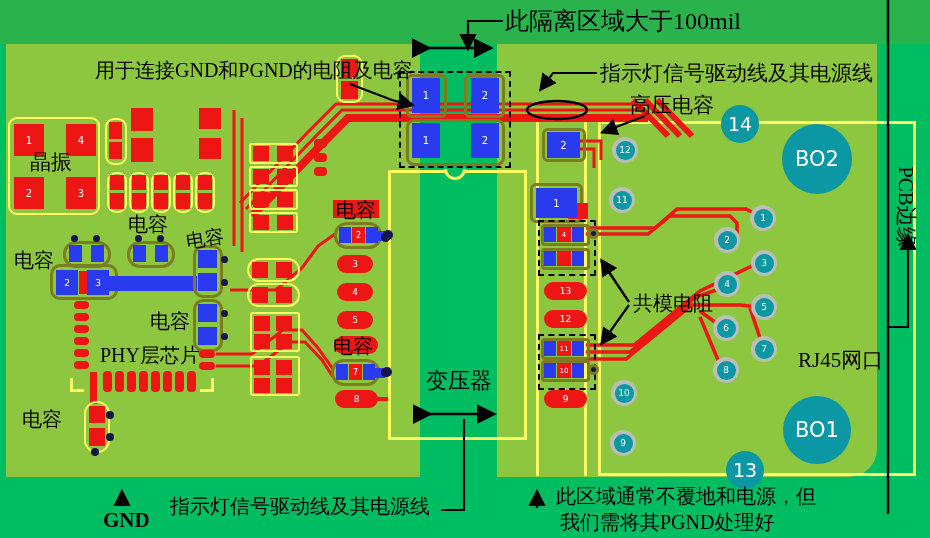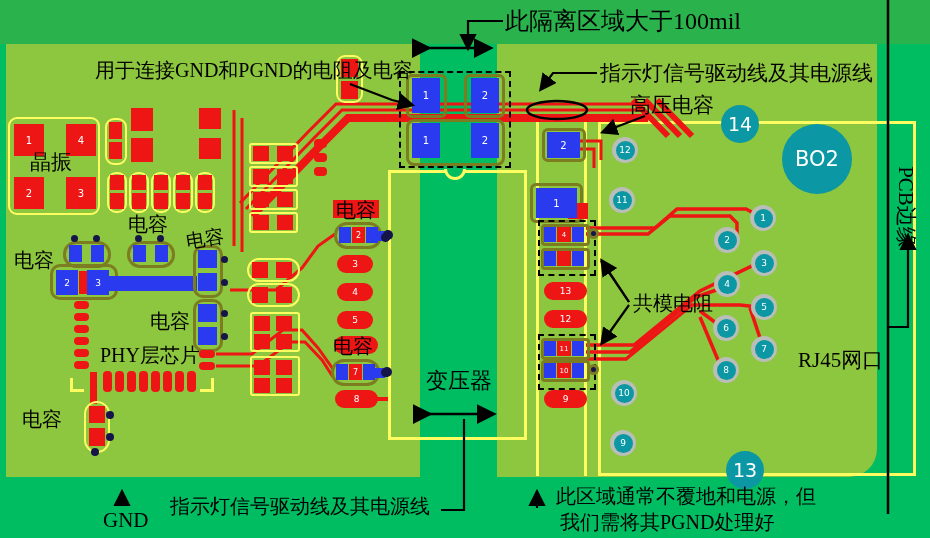--- a/index.html
+++ b/index.html
@@ -273,20 +273,21 @@
     </div>
   <div class="a hole" style="left:609px;top:187px;width:26px;height:26px">
       <div>11</div>
     </div>
   <div class="a hole" style="left:612px;top:137px;width:26px;height:26px">
       <div>12</div>
     </div>
   <div class="a big" style="left:721px;top:105px;width:38px;height:38px;font-size:19px">14</div>
   <div class="a big" style="left:726px;top:451px;width:38px;height:38px;font-size:19px">13</div>
   <div class="a big" style="left:782px;top:124px;width:70px;height:70px;font-size:21px">BO2</div>
+  <div class="a big" style="left:783px;top:396px;width:68px;height:68px;font-size:21px">BO1</div>
 
   <div class="a lbl" style="left:30px;top:150px;font-size:21px">晶振</div>
   <div class="a lbl" style="left:128px;top:213px;font-size:20px">电容</div>
   <div class="a lbl" style="left:186px;top:228px;font-size:19px;transform:rotate(-9deg)">电容</div>
   <div class="a lbl" style="left:14px;top:249px;font-size:20px">电容</div>
   <div class="a lbl" style="left:150px;top:310px;font-size:20px">电容</div>
   <div class="a lbl" style="left:22px;top:408px;font-size:20px">电容</div>
   <div class="a lbl" style="left:336px;top:199px;font-size:20px">电容</div>
   <div class="a lbl" style="left:333px;top:335px;font-size:20px">电容</div>
   <div class="a lbl" style="left:100px;top:344px;font-size:20px">PHY层芯片</div>
@@ -295,21 +296,21 @@
 
   <div class="a lbl" style="left:505px;top:8px;font-size:24px">此隔离区域大于100mil</div>
   <div class="a lbl" style="left:600px;top:61px;font-size:21px">指示灯信号驱动线及其电源线</div>
   <div class="a lbl" style="left:95px;top:59px;font-size:20px">用于连接GND和PGND的电阻及电容</div>
   <div class="a lbl" style="left:630px;top:93px;font-size:21px">高压电容</div>
   <div class="a lbl" style="left:633px;top:292px;font-size:20px">共模电阻</div>
   <div class="a lbl" style="left:846px;top:195px;width:120px;height:24px;font-size:21px;text-align:center;transform:rotate(90deg)">PCB边缘</div>
   <div class="a lbl" style="left:170px;top:495px;font-size:20px">指示灯信号驱动线及其电源线</div>
   <div class="a lbl" style="left:556px;top:485px;font-size:20px">此区域通常不覆地和电源，但</div>
   <div class="a lbl" style="left:560px;top:511px;font-size:20px">我们需将其PGND处理好</div>
-  <div class="a lbl" style="left:103px;top:508px;font-size:21px;font-weight:normal">GND</div>
+  <div class="a lbl" style="left:103px;top:508px;font-size:21px;font-weight:bold">GND</div>
 
   <svg width="930" height="538">
     <defs>
       <marker id="arw" markerWidth="9" markerHeight="9" refX="6.5" refY="4" orient="auto">
         <path d="M0,0 L8,4 L0,8 z" fill="#000"></path>
       </marker>
     </defs>
     <g stroke="#000" fill="none" stroke-width="2.2">
       <path d="M503,21 L468,21 L468,48" marker-end="url(#arw)"></path>
       <path d="M428,48 L490,48" stroke-width="2.5" marker-start="url(#arw)" marker-end="url(#arw)"></path>

